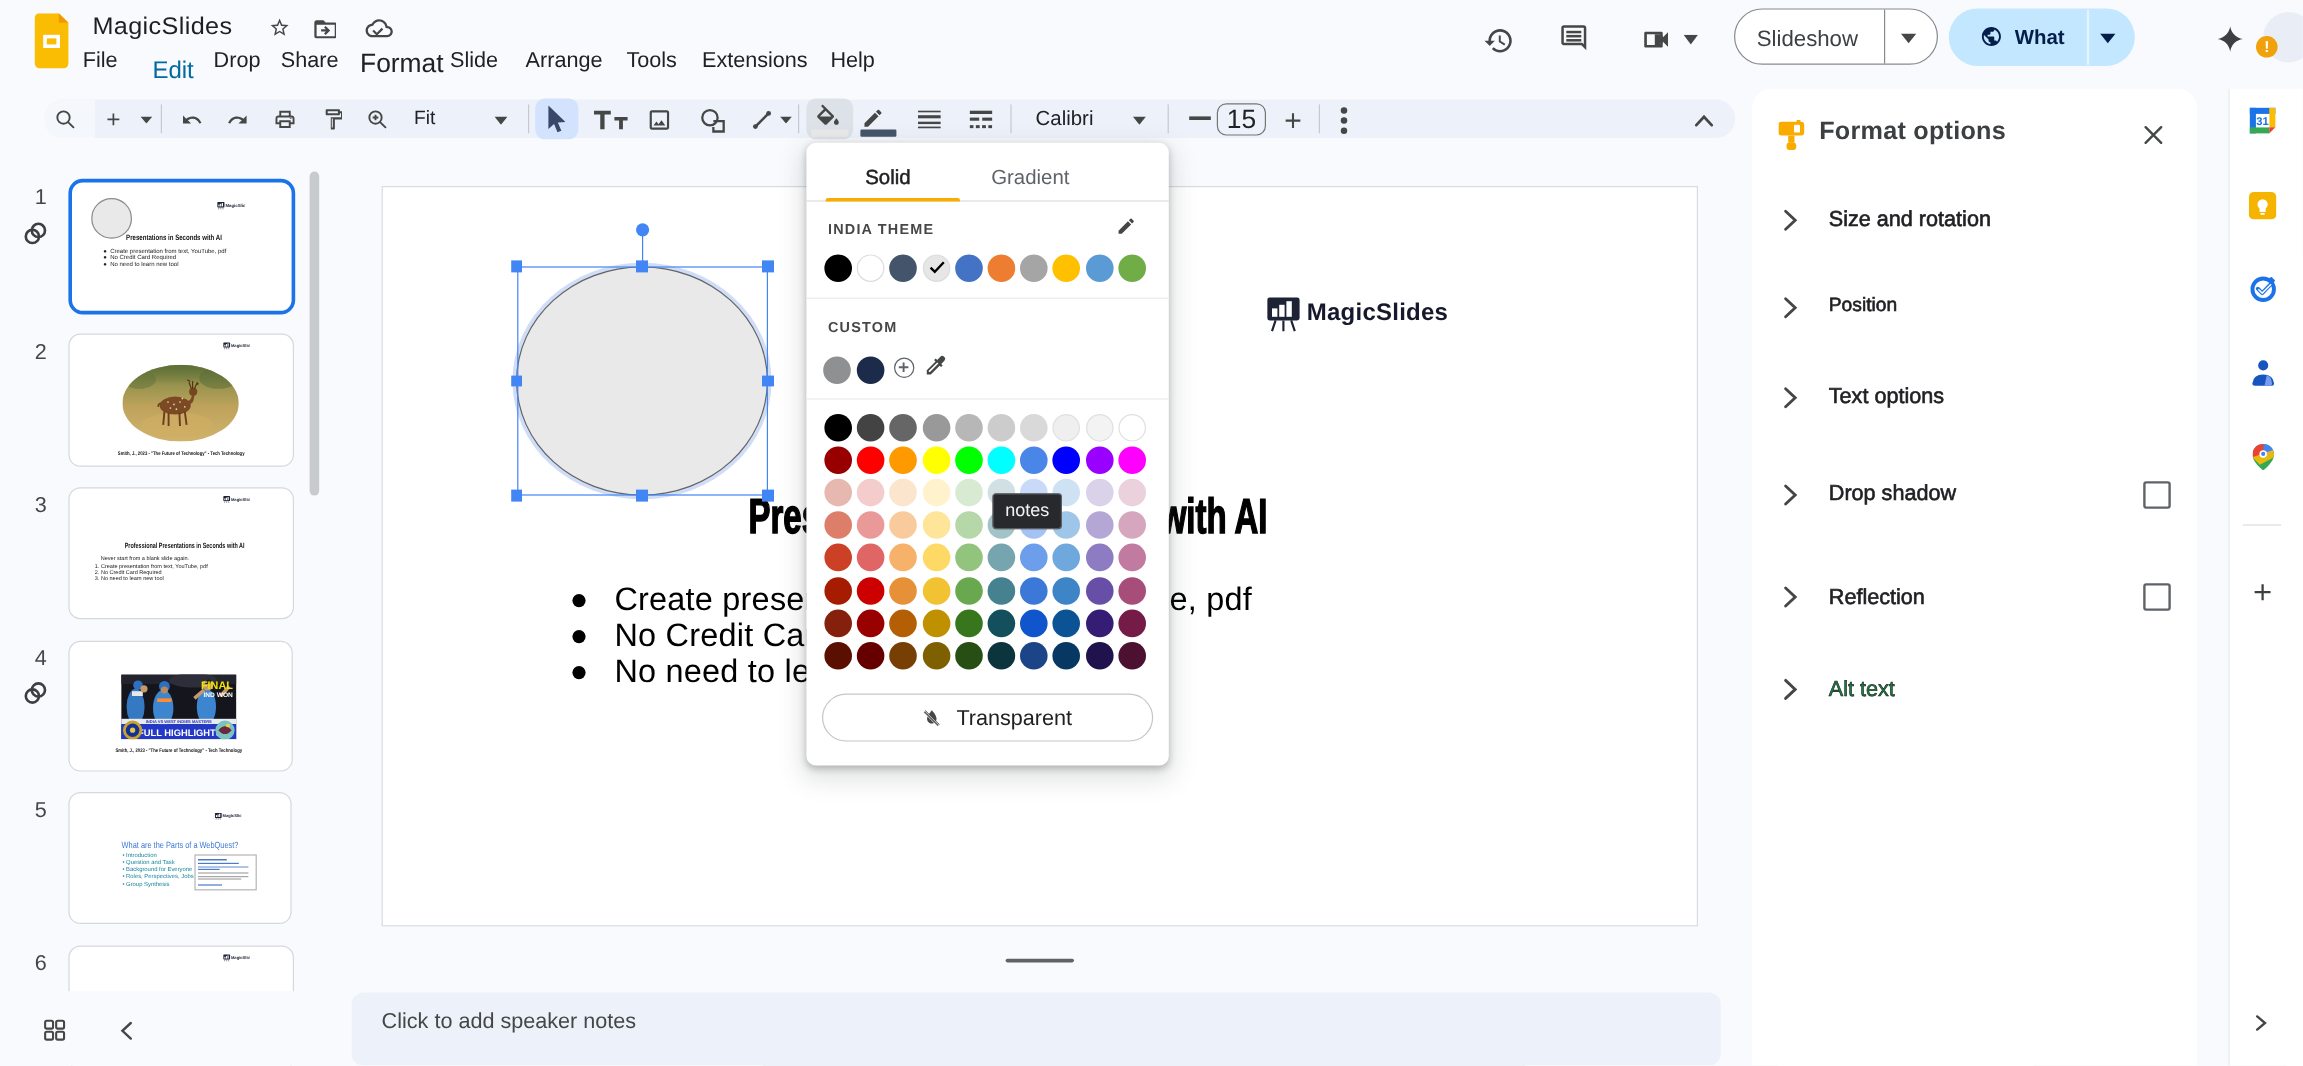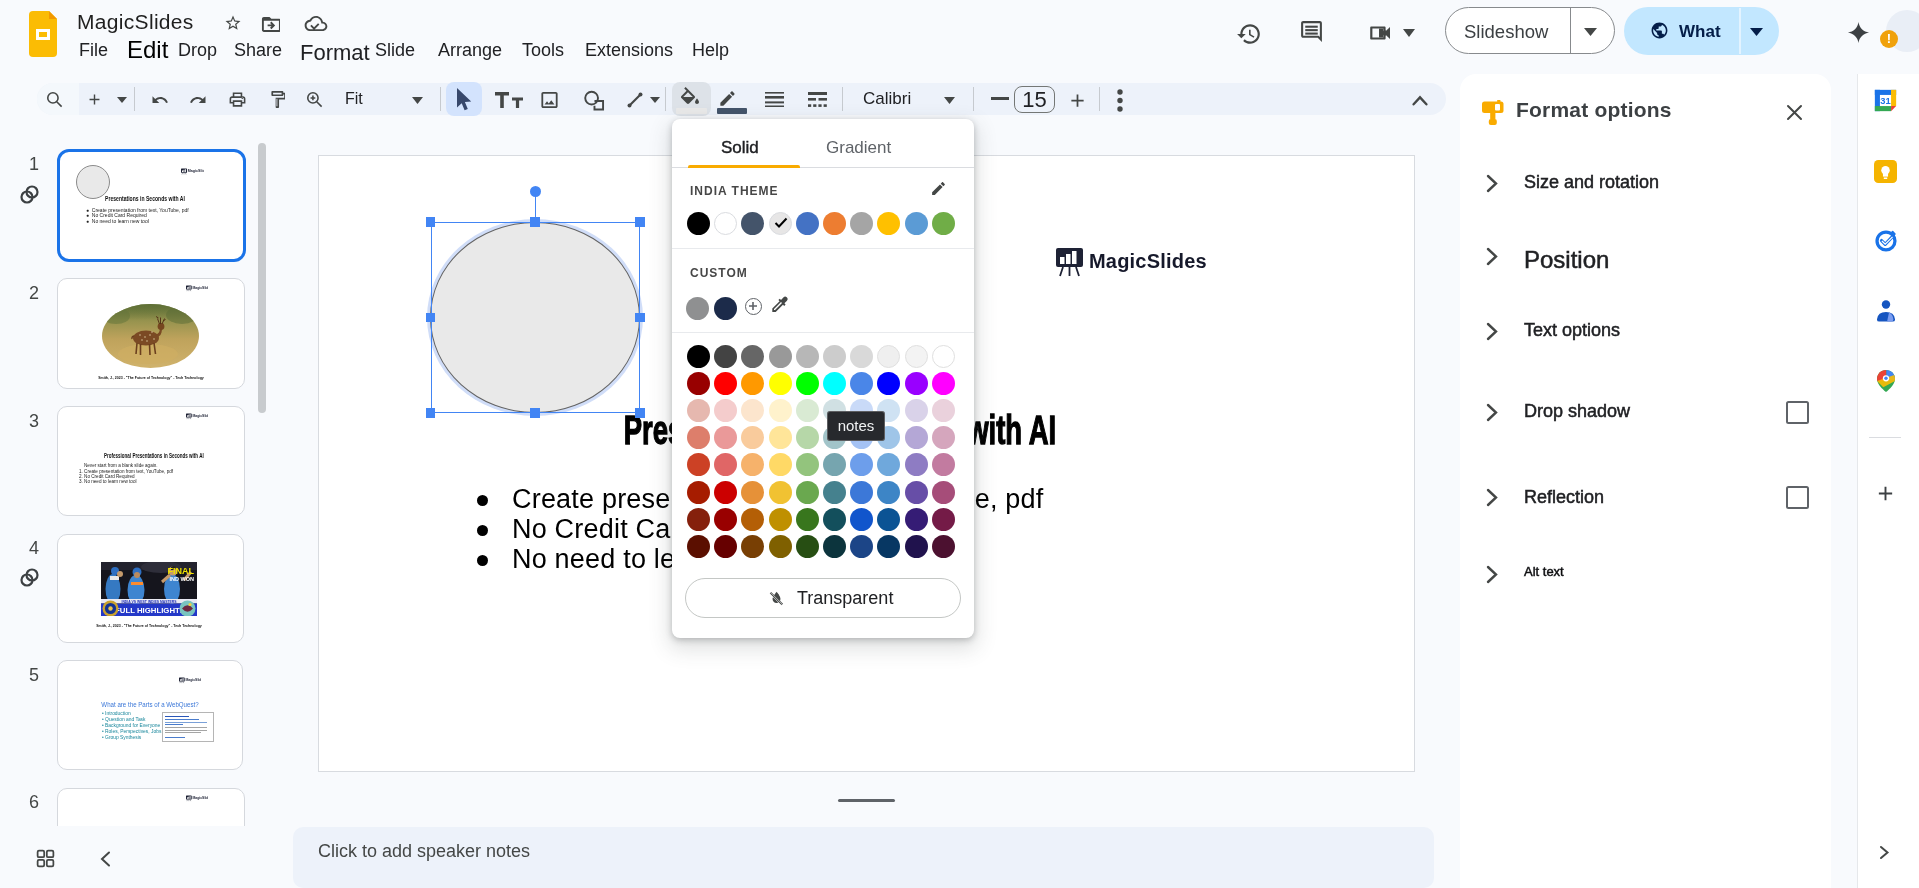--- a/index.html
+++ b/index.html
@@ -15,22 +15,22 @@
 <div class="abs" style="left:77px;top:11px;font-size:20px;color:#1f1f1f;letter-spacing:.3px;transform:scaleX(1.05);transform-origin:0 0">MagicSlides</div>
 <svg style="position:absolute;left:224px;top:14px;" width="18" height="18" viewBox="0 0 24 24">
     <path d="M22 9.24l-7.19-.62L12 2 9.19 8.63 2 9.24l5.46 4.73L5.82 21 12 17.27 18.18 21l-1.63-7.03L22 9.24zM12 15.4l-3.76 2.27 1-4.28-3.32-2.88 4.38-.38L12 6.1l1.71 4.04 4.38.38-3.32 2.88 1 4.28L12 15.4z" fill="#444746"></path>
   </svg>
 <svg style="position:absolute;left:259px;top:15px;" width="21" height="17" viewBox="0 2 20 18">
     <path d="M20 6h-8l-2-2H4c-1.1 0-2 .9-2 2v12c0 1.1.9 2 2 2h16c1.1 0 2-.9 2-2V8c0-1.1-.9-2-2-2zm0 12H4V8h16v10zm-8.01-.99L15.99 13 12 9.01 10.59 10.4l1.58 1.58H8v2.02h4.17l-1.59 1.6z" fill="#444746"></path>
   </svg>
 <svg style="position:absolute;left:304px;top:15px;" width="24" height="17" viewBox="0 3 24 18">
     <path d="M19.35 10.04C18.67 6.59 15.64 4 12 4 9.11 4 6.6 5.64 5.35 8.04 2.34 8.36 0 10.91 0 14c0 3.31 2.69 6 6 6h13c2.76 0 5-2.24 5-5 0-2.64-2.05-4.78-4.65-4.96zM19 18H6c-2.21 0-4-1.79-4-4 0-2.05 1.53-3.76 3.56-3.97l1.07-.11.5-.95C8.08 7.14 9.94 6 12 6c2.62 0 4.88 1.86 5.39 4.43l.3 1.5 1.53.11c1.56.1 2.78 1.41 2.78 2.96 0 1.65-1.35 3-3 3zm-9.08-2.07l-2.57-2.57-1.41 1.41 3.98 3.98 5.66-5.66-1.41-1.41z" fill="#444746"></path>
   </svg>
-<div class="abs" style="left:79px;top:40px;font-size:18px;color:#202124">File</div>
-<div class="abs" style="left:127px;top:36px;font-size:24px;color:#000000">Edit</div>
+<div class="abs" style="left:69px;top:40px;font-size:18px;color:#202124">File</div>
+<div class="abs" style="left:127px;top:48px;font-size:20px;color:#0369a1">Edit</div>
 <div class="abs" style="left:178px;top:40px;font-size:18px;color:#202124">Drop</div>
 <div class="abs" style="left:234px;top:40px;font-size:18px;color:#202124">Share</div>
 <div class="abs" style="left:300px;top:40px;font-size:22px;color:#202124">Format</div>
 <div class="abs" style="left:375px;top:40px;font-size:18px;color:#202124">Slide</div>
 <div class="abs" style="left:438px;top:40px;font-size:18px;color:#202124">Arrange</div>
 <div class="abs" style="left:522px;top:40px;font-size:18px;color:#202124">Tools</div>
 <div class="abs" style="left:585px;top:40px;font-size:18px;color:#202124">Extensions</div>
 <div class="abs" style="left:692px;top:40px;font-size:18px;color:#202124">Help</div>
 <svg style="position:absolute;left:1236px;top:21px;" width="26" height="26" viewBox="0 0 24 24">
     <path d="M13 3c-4.97 0-9 4.03-9 9H1l3.89 3.89.07.14L9 12H6c0-3.87 3.13-7 7-7s7 3.13 7 7-3.13 7-7 7c-1.93 0-3.68-.79-4.94-2.06l-1.42 1.42C8.27 19.99 10.51 21 13 21c4.97 0 9-4.03 9-9s-4.03-9-9-9zm-1 5v5l4.25 2.52.77-1.28-3.52-2.09V8z" fill="#444746"></path>
@@ -376,37 +376,37 @@
 <svg style="position:absolute;left:1785px;top:103px;" width="19" height="19" viewBox="0 0 19 19">
     <path d="M3 3 L16 16 M16 3 L3 16" stroke="#444746" stroke-width="2" stroke-linecap="round"></path>
   </svg>
 <svg style="position:absolute;left:1486px;top:173.5px;" width="12" height="19" viewBox="0 0 12 19">
     <path d="M2 2 L10 9.5 L2 17" fill="none" stroke="#444746" stroke-width="2.4" stroke-linecap="round"></path>
   </svg>
 <div class="abs" style="left:1524px;top:172px;font-size:18px;color:#202124;-webkit-text-stroke:.5px #202124">Size and rotation</div>
 <svg style="position:absolute;left:1486px;top:247.0px;" width="12" height="19" viewBox="0 0 12 19">
     <path d="M2 2 L10 9.5 L2 17" fill="none" stroke="#444746" stroke-width="2.4" stroke-linecap="round"></path>
   </svg>
-<div class="abs" style="left:1524px;top:245.5px;font-size:24px;color:#202124;-webkit-text-stroke:.5px #202124">Position</div>
+<div class="abs" style="left:1524px;top:245.5px;font-size:16px;color:#202124;-webkit-text-stroke:.5px #202124">Position</div>
 <svg style="position:absolute;left:1486px;top:321.5px;" width="12" height="19" viewBox="0 0 12 19">
     <path d="M2 2 L10 9.5 L2 17" fill="none" stroke="#444746" stroke-width="2.4" stroke-linecap="round"></path>
   </svg>
 <div class="abs" style="left:1524px;top:320px;font-size:18px;color:#202124;-webkit-text-stroke:.5px #202124">Text options</div>
 <svg style="position:absolute;left:1486px;top:402.5px;" width="12" height="19" viewBox="0 0 12 19">
     <path d="M2 2 L10 9.5 L2 17" fill="none" stroke="#444746" stroke-width="2.4" stroke-linecap="round"></path>
   </svg>
 <div class="abs" style="left:1524px;top:401px;font-size:18px;color:#202124;-webkit-text-stroke:.5px #202124">Drop shadow</div>
 <svg style="position:absolute;left:1486px;top:488.0px;" width="12" height="19" viewBox="0 0 12 19">
     <path d="M2 2 L10 9.5 L2 17" fill="none" stroke="#444746" stroke-width="2.4" stroke-linecap="round"></path>
   </svg>
 <div class="abs" style="left:1524px;top:486.5px;font-size:18px;color:#202124;-webkit-text-stroke:.5px #202124">Reflection</div>
 <svg style="position:absolute;left:1486px;top:565.0px;" width="12" height="19" viewBox="0 0 12 19">
     <path d="M2 2 L10 9.5 L2 17" fill="none" stroke="#444746" stroke-width="2.4" stroke-linecap="round"></path>
   </svg>
-<div class="abs" style="left:1524px;top:563.5px;font-size:13px;color:#000000;-webkit-text-stroke:.5px #202124">Alt text</div>
+<div class="abs" style="left:1524px;top:563.5px;font-size:18px;color:#15803d;-webkit-text-stroke:.5px #202124">Alt text</div>
 <div class="abs" style="left:1786px;top:400.5px;width:23px;height:23px;border:2px solid #5f6368;border-radius:2.5px"></div>
 <div class="abs" style="left:1786px;top:486.0px;width:23px;height:23px;border:2px solid #5f6368;border-radius:2.5px"></div>
 <div class="abs" style="left:1857px;top:74px;width:62px;height:814px;background:#fff"></div>
 <div class="abs" style="left:1857px;top:74px;width:1px;height:814px;background:#e6e8eb"></div>
 <svg style="position:absolute;left:1874px;top:89px" width="23" height="23" viewBox="0 0 27 27">
 <rect x="1" y="1" width="25" height="25" rx="2" fill="#fff"></rect>
 <rect x="1" y="1" width="25" height="6" fill="#1a73e8"></rect>
     <rect x="1" y="1" width="6" height="25" fill="#1a73e8"></rect>
 <rect x="20" y="1" width="6" height="19" fill="#fbbc04"></rect>
     <rect x="1" y="20" width="19" height="6" fill="#34a853"></rect>

